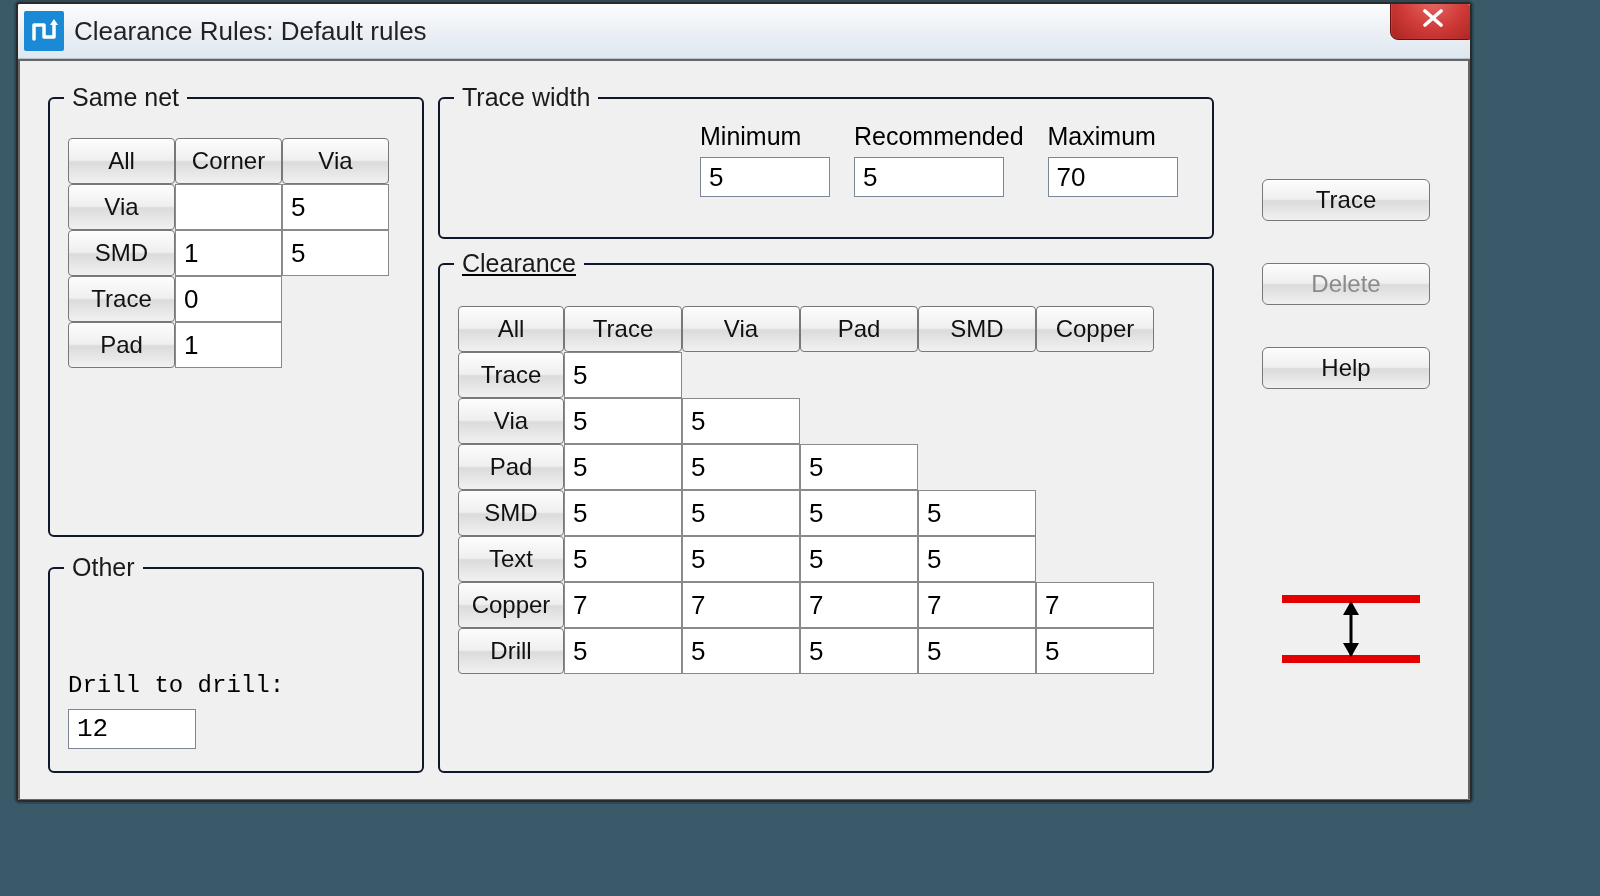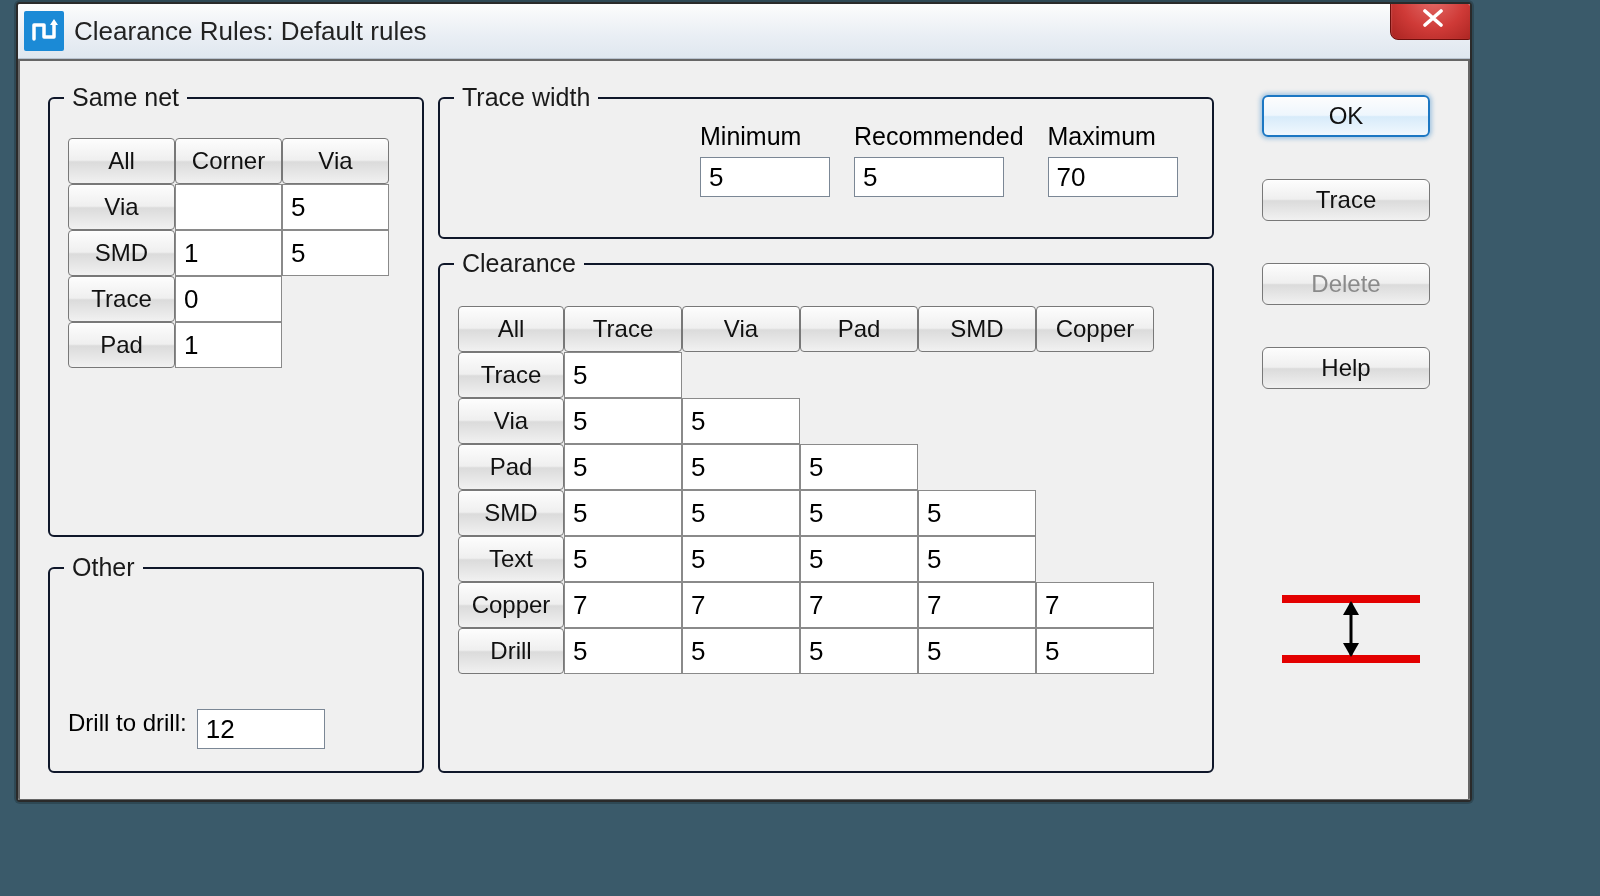--- a/index.html
+++ b/index.html
@@ -88,21 +88,21 @@
     font-size: 25px;
     color: #1a1a1a;
     padding: 0 8px;
     margin-left: 14px;
   }
 
   
   .fs-samenet { left: 30px; top: 24px; width: 372px; height: 450px; }
   .fs-other   { left: 30px; top: 494px; width: 372px; height: 216px; }
   .fs-trace   { left: 420px; top: 24px; width: 772px; height: 152px; }
-  .fs-clear   { left: 420px; top: 190px; width: 772px; height: 520px; }
+  .fs-clear   { left: 420px; top: 190px; width: 772px; height: 520px; text-decoration: underline; }
 
   
   .btn {
     height: 40px;
     box-sizing: border-box;
     background: linear-gradient(#fdfdfd, #efefef 48%, #dbdbdb 52%, #f1f1f1);
     border: 1.5px solid #787878;
     border-radius: 6px;
     font-size: 24px;
     color: #111;
@@ -144,21 +144,21 @@
   .sn-grid { position:absolute; left:18px; top:26px; }
   .sn-grid table { border-collapse: collapse; }
   .sn-grid td { padding:0; }
   .sn-grid .bcell { width:107px; height:46px; }
   .sn-grid .vcell { width:107px; height:46px; }
   .sn-grid .btn { width:100%; height:46px; border-radius:4px; }
   .sn-grid input.cell-in { height:46px; }
 
   
   .other-row { position:absolute; left:18px; bottom:22px; display:flex; gap:36px; }
-  .other-col { display:flex; flex-direction:row; gap:10px; }
+  .other-col { display:flex; flex-direction:column; gap:10px;font-family:Liberation Mono, monospace; }
   .other-col input { width:128px; }
 
   
   .tw-row { position:absolute; top:10px; left:260px; display:flex; gap:24px; }
   .tw-col { display:flex; flex-direction:column; align-items:flex-start; gap:6px; }
   .tw-col .lbl { font-size:25px; }
   .tw-col input { width:130px; }
   .tw-col.rec input { width:150px; }
 
   
@@ -329,21 +329,20 @@
             <td class="vc"><input class="cell-in" value="5" style=""></td>
             <td class="vc"><input class="cell-in" value="5" style=""></td>
             <td class="vc"><input class="cell-in" value="5" style=""></td>
             <td class="vc"><input class="cell-in" value="5" style=""></td>
           </tr>
         </tbody>
           </table>
       </div>
     </fieldset>
 
-    <div class="btn primary side-btn" style="top:36px">OK</div>
     <div class="btn side-btn" style="top:120px">Trace</div>
     <div class="btn side-btn" style="top:288px">Help</div>
     <div class="btn disabled side-btn" style="top:204px">Delete</div>
 
     <div class="clgfx">
       <svg width="150" height="80" viewBox="0 0 150 80">
         <rect x="6" y="6" width="138" height="8" fill="#e30000"></rect>
         <rect x="6" y="66" width="138" height="8" fill="#e30000"></rect>
         <line x1="75" y1="14" x2="75" y2="66" stroke="#000" stroke-width="3"></line>
         <polygon points="75,12 67,26 83,26" fill="#000"></polygon>

